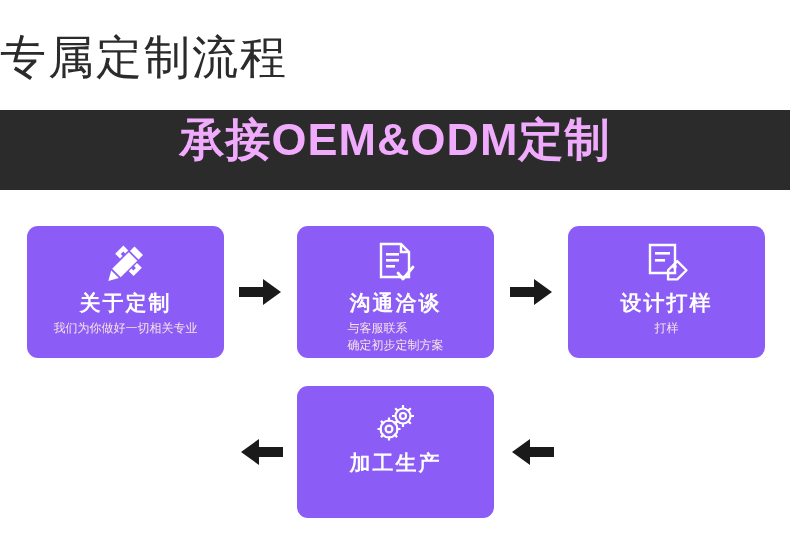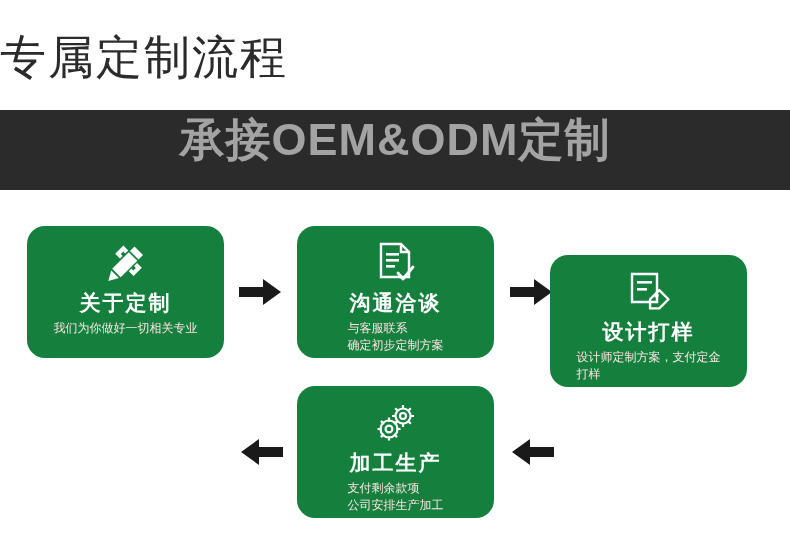--- a/index.html
+++ b/index.html
@@ -41,21 +41,21 @@
     position: absolute;
     top: 0;
     left: 0;
     width: 790px;
     height: 60px;
     display: flex;
     align-items: center;
     justify-content: center;
     font-size: 45px;
     font-weight: bold;
-    color: #a3a3a3;
+    color: #f0abfc;
     letter-spacing: 1px;
     white-space: nowrap;
   }
 
   
   .flow {
     position: absolute;
     top: 226px;
     left: 27px;
     width: 738px;
@@ -67,31 +67,31 @@
     width: 738px;
     height: 132px;
   }
   .row-top { top: 0; }
   .row-bottom { top: 160px; }
 
   .card {
     position: absolute;
     width: 197px;
     height: 132px;
-    background: #15803d;
-    border-radius: 18px;
+    background: #8b5cf6;
+    border-radius: 11px;
     box-sizing: border-box;
     display: flex;
     flex-direction: column;
     align-items: center;
     padding-top: 14px;
   }
   .card.col0 { left: 0; }
   .card.col1 { left: 270px; }
-  .card.col2 { left: 523px; margin-top: 29px; }
+  .card.col2 { left: 541px; }
 
   .card-icon {
     height: 48px;
     display: flex;
     align-items: center;
     justify-content: center;
     margin-bottom: 2px;
   }
   .card-icon svg { display: block; }
 
@@ -200,21 +200,20 @@
             <rect x="10" y="18" width="10" height="2.6"></rect>
           </g>
           <g fill="none" stroke="#ffffff" stroke-width="2.4" stroke-linejoin="round">
             <path d="M24 22 L37 22 L37 35 L30.5 41.5 L24 35 Z" transform="rotate(45 30.5 31)"></path>
           </g>
           <circle cx="29.5" cy="25.5" r="2.2" fill="#ffffff"></circle>
         </svg>
       </div>
       <div class="card-title">设计打样</div>
       <div class="card-desc">
-        <div>设计师定制方案，支付定金</div>
         <div>打样</div>
       </div>
     </div>
 
   </div>
 
   <div class="row row-bottom">
 
 
     <div class="arrow a-left-1">
@@ -232,24 +231,20 @@
             <path d="M31 3 v4 M31 21 v4 M20 14 h4 M38 14 h4 M23.2 6.2 l2.8 2.8 M36 19 l2.8 2.8 M38.8 6.2 l-2.8 2.8 M26 19 l-2.8 2.8"></path>
           </g>
           <g fill="none" stroke="#ffffff" stroke-width="2.2">
             <circle cx="17" cy="27" r="8.5"></circle>
             <circle cx="17" cy="27" r="3.4"></circle>
             <path d="M17 15.5 v4.2 M17 34.3 v4.2 M5.5 27 h4.2 M24.3 27 h4.2 M8.9 18.9 l3 3 M22.1 32.1 l3 3 M25.1 18.9 l-3 3 M11.9 32.1 l-3 3"></path>
           </g>
         </svg>
       </div>
       <div class="card-title">加工生产</div>
-      <div class="card-desc">
-        <div>支付剩余款项</div>
-        <div>公司安排生产加工</div>
-      </div>
     </div>
 
     <div class="arrow a-left-2">
       <svg width="44" height="30" viewBox="0 0 44 30">
         <path d="M44 10 L20 10 L20 2 L2 15 L20 28 L20 20 L44 20 Z" fill="#1a1a1a"></path>
       </svg>
     </div>
 
 
   </div>

